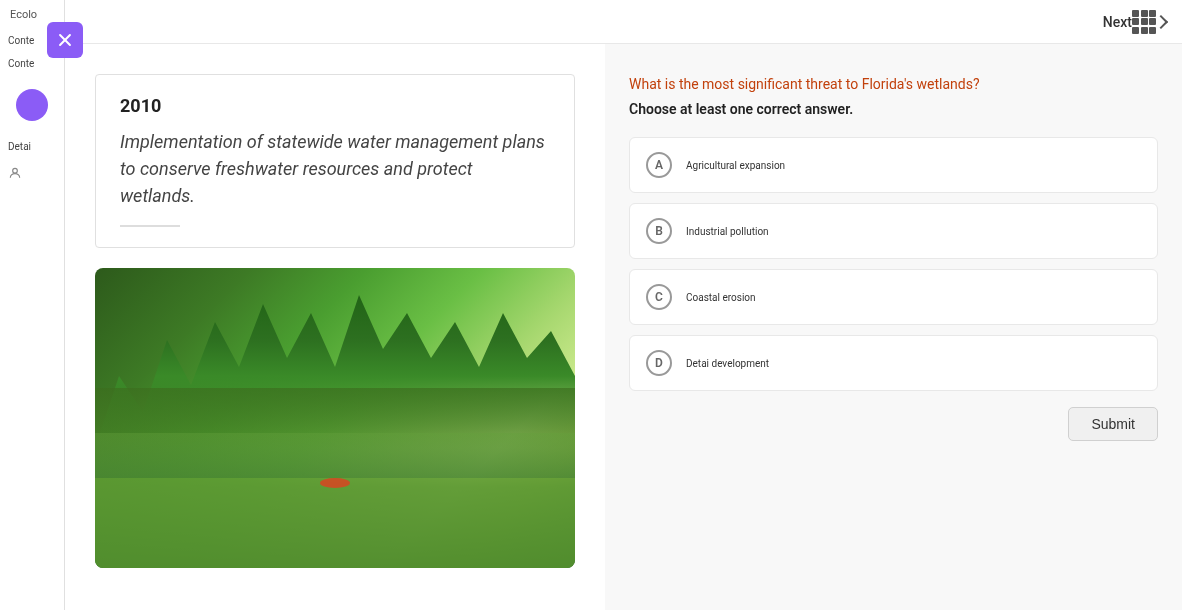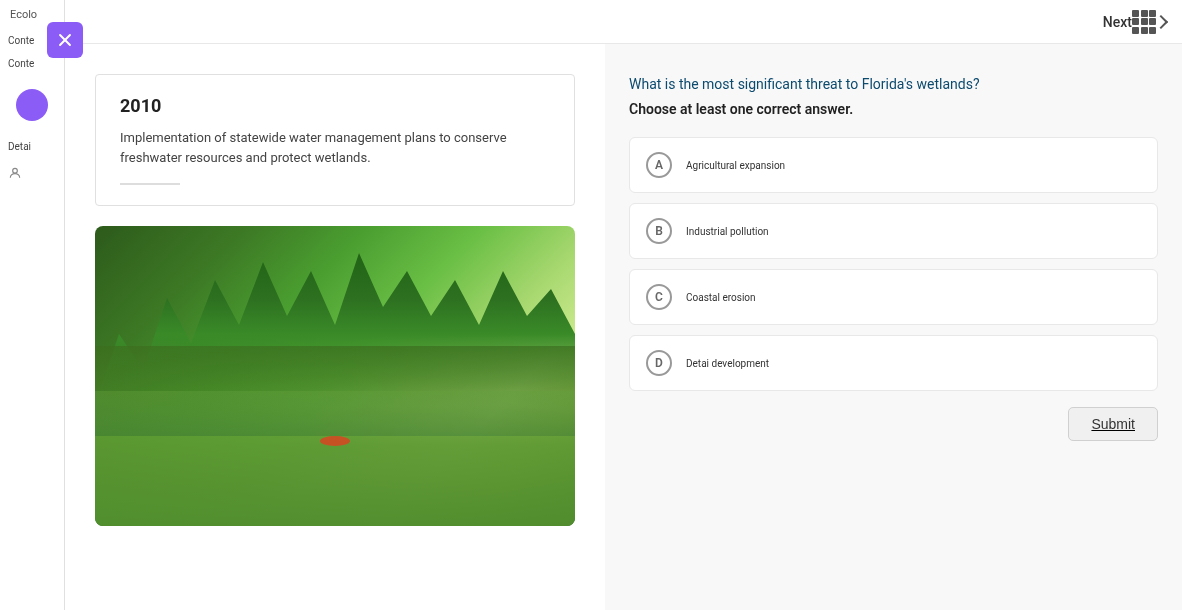--- a/index.html
+++ b/index.html
@@ -157,23 +157,24 @@
     }
 
     .year-title {
       font-size: 18px;
       font-weight: 700;
       color: #222;
       margin-bottom: 12px;
     }
 
     .year-desc {
-      font-size: 13px;
+      font-size: 18px;
       color: #444;
       line-height: 1.5;
+      font-style: italic;
     }
 
     .year-divider {
       width: 60px;
       height: 2px;
       background: #ddd;
       margin-top: 16px;
     }
 
     
@@ -214,21 +215,21 @@
     .right-col {
       flex: 1;
       height: 100%;
       overflow-y: auto;
       background: #f8f8f8;
       padding: 30px 24px;
     }
 
     .question-text {
       font-size: 14px;
-      color: #0c4a6e;
+      color: #c2410c;
       line-height: 1.5;
       margin-bottom: 6px;
     }
 
     .question-instruction {
       font-size: 14px;
       color: #222;
       font-weight: 600;
       margin-bottom: 20px;
     }
@@ -264,21 +265,20 @@
     .option-label {
       font-size: 10px;
       color: #333;
     }
 
     
     .submit-area {
       display: flex;
       justify-content: flex-end;
       margin-top: 16px;
-      text-decoration: underline;
     }
 
     .submit-btn {
       background: #f0f0f0;
       border: 1px solid #d0d0d0;
       border-radius: 5px;
       padding: 8px 22px;
       font-size: 14px;
       color: #333;
       cursor: pointer;

